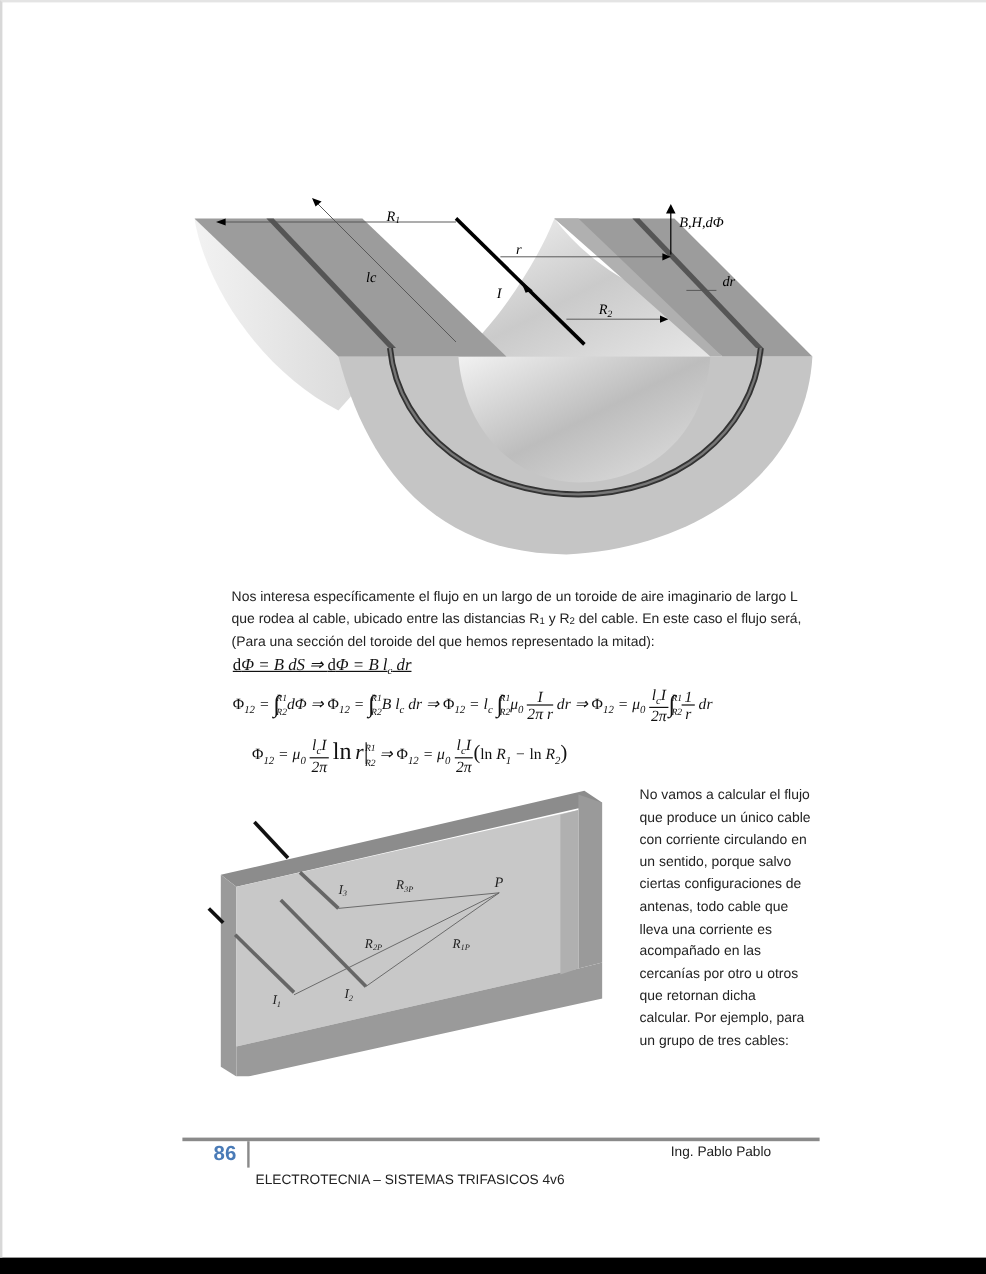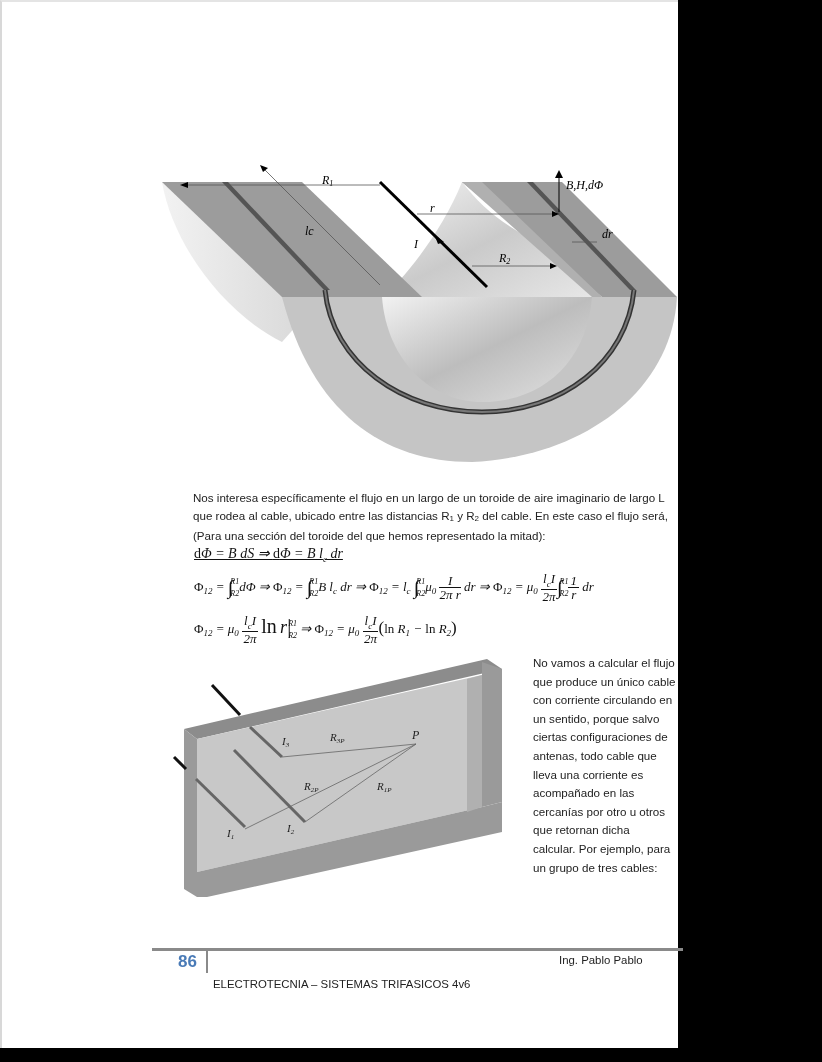--- a/index.html
+++ b/index.html
@@ -1,17 +1,17 @@
 <!DOCTYPE html>
 <html><head>
 <meta charset="utf-8">
 <style>
   html,body{margin:0;padding:0;background:#000;}
   body{width:822px;height:1062px;position:relative;overflow:hidden;font-family:"Liberation Sans",sans-serif;}
-  .page{position:absolute;left:0;top:0;width:678px;height:1048px;background:#fff;border-left:2px solid #d8d8d8;border-top:2px solid #e4e4e4;box-sizing:border-box;}
+  .page{position:absolute;left:0;top:0;width:822px;height:1048px;background:#fff;border-left:2px solid #d8d8d8;border-top:2px solid #e4e4e4;box-sizing:border-box;}
   .fig1{position:absolute;left:160px;top:160px;}
   .fig2{position:absolute;left:170px;top:655px;}
   .para{position:absolute;left:191px;top:487px;width:500px;font-size:11.6px;line-height:17.5px;color:#222;}
   .para sub{font-size:8px;vertical-align:-1px;}
   .eq{position:absolute;left:192px;font-family:"Liberation Serif",serif;font-style:italic;color:#111;white-space:nowrap;}
   .eq .up{font-style:normal;}
   .eq sub,.eq sup{font-size:9px;}
   .side{position:absolute;left:531px;top:652px;width:160px;font-size:11.6px;line-height:18.6px;color:#222;}
   .bottom{position:absolute;left:191px;top:907px;font-size:11.6px;color:#222;}
   .rule{position:absolute;left:150px;top:946px;width:531px;height:3px;background:#8a8a8a;}
@@ -92,21 +92,21 @@
     <div><span>que rodea al cable, ubicado entre las distancias R</span><sub>1</sub><span> y R</span><sub>2</sub><span> del cable. En este caso el flujo será,</span></div>
     <div>(Para una sección del toroide del que hemos representado la mitad):</div>
   </div>
 
   <div class="eq" style="top:543px;font-size:14px;text-decoration:underline;">
     <span class="up">d</span>Φ = B dS ⇒ <span class="up">d</span>Φ = B l<sub>c</sub> dr
   </div>
   <div class="eq" style="top:570px;font-size:13px;">
     <span class="up">Φ</span><sub>12</sub> = <span class="int">∫</span><span class="lim">R1<br>R2</span>dΦ ⇒ <span class="up">Φ</span><sub>12</sub> = <span class="int">∫</span><span class="lim">R1<br>R2</span>B l<sub>c</sub> dr ⇒ <span class="up">Φ</span><sub>12</sub> = l<sub>c</sub> <span class="int">∫</span><span class="lim">R1<br>R2</span>μ<sub>0</sub> <span class="frac"><span class="n">I</span><span class="d">2π r</span></span> dr ⇒ <span class="up">Φ</span><sub>12</sub> = μ<sub>0</sub> <span class="frac"><span class="n">l<sub>c</sub>I</span><span class="d">2π</span></span><span class="int">∫</span><span class="lim">R1<br>R2</span><span class="frac"><span class="n">1</span><span class="d">r</span></span> dr
   </div>
-  <div class="eq" style="top:612px;font-size:13px;">
+  <div class="eq" style="top:612px;font-size:13px;margin-left:16px;">
     <span class="up">Φ</span><sub>12</sub> = μ<sub>0</sub> <span class="frac"><span class="n">l<sub>c</sub>I</span><span class="d">2π</span></span> <span class="up" style="font-size:20px;">ln</span> <span style="font-size:18px;">r</span><span style="font-size:20px;font-style:normal">|</span><span class="lim">R1<br>R2</span> ⇒ <span class="up">Φ</span><sub>12</sub> = μ<sub>0</sub> <span class="frac"><span class="n">l<sub>c</sub>I</span><span class="d">2π</span></span><span class="up" style="font-size:17px">(</span><span class="up">ln</span> R<sub>1</sub> − <span class="up">ln</span> R<sub>2</sub><span class="up" style="font-size:17px">)</span>
   </div>
 
   <svg class="fig2" width="330" height="240" viewBox="0 0 330 240">
     <polygon points="12,72 315,2 330,12 25,82" fill="#8c8c8c"></polygon>
     <polygon points="310,5 330,12 330,145 310,150" fill="#9a9a9a"></polygon>
     <polygon points="12,72 25,82 25,240 12,232" fill="#9a9a9a"></polygon>
     <polygon points="25,82 310,18 310,150 25,215" fill="#c8c8c8"></polygon>
     <polygon points="25,215 310,150 330,145 330,175 35,240 25,240" fill="#9a9a9a"></polygon>
     <polygon points="295,22 310,18 310,150 295,155" fill="#b0b0b0"></polygon>

